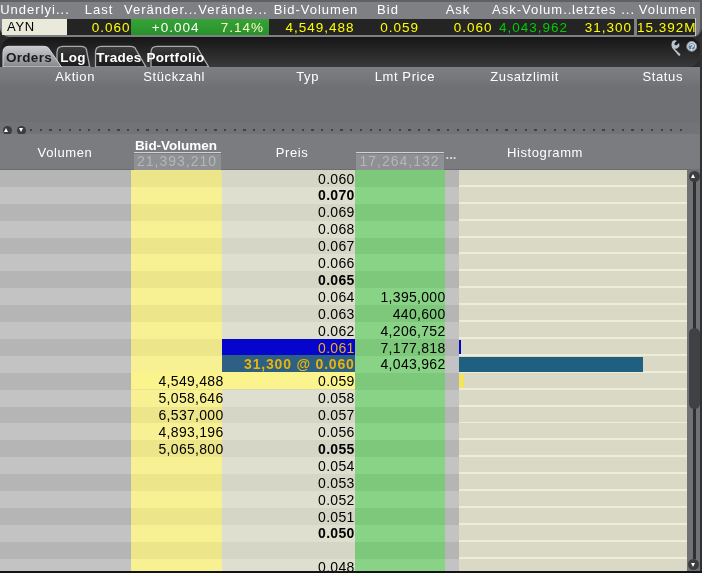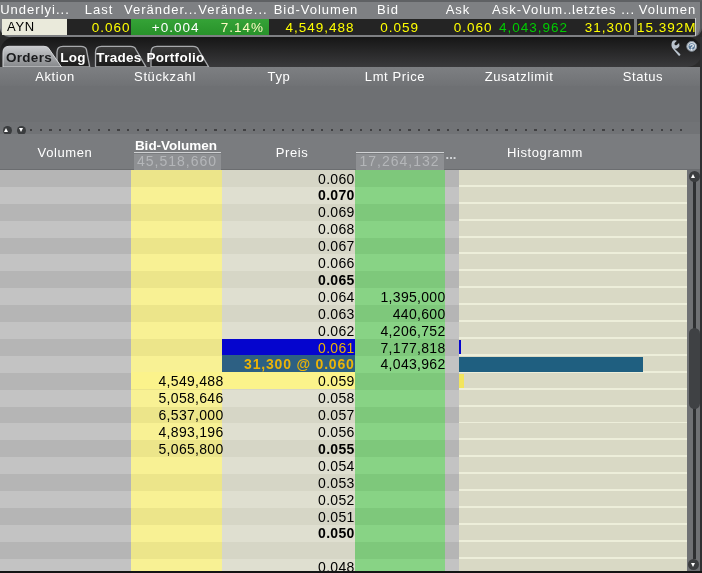--- a/index.html
+++ b/index.html
@@ -10,21 +10,21 @@
 .th { position:absolute; top:1px; height:14px; line-height:14px; color:#fff;
   font-size:13px; letter-spacing:1px; text-align:center; white-space:nowrap; }
 .tv { position:absolute; top:18px; height:16px; line-height:16px; font-size:13.5px;
   letter-spacing:1px; text-align:right; white-space:nowrap; }
 .y { color:#ffff00; }
 #tabbar { position:absolute; left:0; top:37px; width:702px; height:30px;
   background:linear-gradient(#161616,#3a3a3c);border-radius:15px; }
 #panel { position:absolute; left:0; top:66.5px; width:702px; height:506.5px;
   background:#6e7073; }
 .oh { position:absolute; top:69px; height:15px; line-height:15px; color:#fff;
-  font-size:13px; letter-spacing:0.6px; text-align:center; white-space:nowrap; }
+  font-size:13px; letter-spacing:0.6px; text-align:right; white-space:nowrap; }
 .pr { position:absolute; left:222px; width:132.6px; height:16.9px; line-height:19.2px;
   text-align:right; font-size:14px; letter-spacing:0.3px; color:#000; }
 .pr.w { color:#eab308; }
 .b { font-weight:bold; }
 .av { position:absolute; left:354.5px; width:91px; height:16.9px; line-height:19.2px;
   text-align:right; font-size:14px; letter-spacing:0.3px; color:#000; }
 .bv { position:absolute; left:130.5px; width:93px; height:16.9px; line-height:19.2px;
   text-align:right; font-size:14px; letter-spacing:0.3px; color:#000; }
 .lh { position:absolute; color:#fff; font-size:13px; letter-spacing:0.6px;
   text-align:center; white-space:nowrap; height:15px; line-height:15px; top:145px; }
@@ -101,21 +101,21 @@
 <div class="cell" style="left:30px;top:129px;width:660px;height:2px;background:repeating-linear-gradient(90deg,#414143 0 2.2px,transparent 2.2px 9.7px)"></div>
 <div class="cell" style="left:2.5px;top:125.5px;width:9px;height:9px;border-radius:50%;background:#3a3c3e"></div>
 <div class="cell" style="left:4.2px;top:127.6px;width:0;height:0;border-left:2.8px solid transparent;border-right:2.8px solid transparent;border-bottom:4.4px solid #fff"></div>
 <div class="cell" style="left:16.8px;top:125.5px;width:9px;height:9px;border-radius:50%;background:#3a3c3e"></div>
 <div class="cell" style="left:18.5px;top:128.2px;width:0;height:0;border-left:2.8px solid transparent;border-right:2.8px solid transparent;border-top:4.4px solid #fff"></div>
 
 <div class="cell" style="left:0;top:134px;width:702px;height:35.5px;background:#7a7c7f;border-bottom:0.5px solid #6b6d70"></div>
 <div class="lh" style="left:0;width:130px">Volumen</div>
 <div class="lh b" style="left:131px;width:90px;top:138px;font-size:13.5px;letter-spacing:0">Bid-Volumen</div>
 <div class="cell" style="left:133.5px;top:152.2px;width:87px;height:1.3px;background:#d0d2d4"></div>
-<div class="cell" style="left:133.5px;top:154px;width:87px;height:15.5px;background:#8e9093;color:#b4b6b9;font-size:14px;letter-spacing:1px;text-align:center;line-height:15px">45,518,660</div>
+<div class="cell" style="left:133.5px;top:154px;width:87px;height:15.5px;background:#8e9093;color:#b4b6b9;font-size:14px;letter-spacing:1px;text-align:center;line-height:15px">21,393,210</div>
 <div class="lh" style="left:227px;width:130px">Preis</div>
 <div class="lh b" style="left:354px;width:90px;top:151px;font-size:10px;letter-spacing:0">Ask-Volumen</div>
 <div class="cell" style="left:355.5px;top:152.2px;width:88px;height:1.3px;background:#d0d2d4"></div>
 <div class="cell" style="left:355.5px;top:154px;width:88px;height:15.5px;background:#8e9093;color:#b4b6b9;font-size:14px;letter-spacing:1px;text-align:center;line-height:15px">17,264,132</div>
 <div class="cell" style="left:444px;top:147.5px;width:14px;color:#d4d6d9;font-size:13px;font-weight:bold;text-align:center;line-height:13px">...</div>
 <div class="lh" style="left:480px;width:130px">Histogramm</div>
 
 <div class="cell" style="left:0;top:169.5px;width:130.5px;height:401px;background:repeating-linear-gradient(180deg,#b5b5b5 0 16.9px,#c3c3c3 16.9px 33.8px)"></div>
 <div class="cell" style="left:130.5px;top:169.5px;width:91.5px;height:401px;background:repeating-linear-gradient(180deg,#ece58a 0 16.9px,#f8f194 16.9px 33.8px)"></div>
 <div class="cell" style="left:222px;top:169.5px;width:132.5px;height:401px;background:repeating-linear-gradient(180deg,#d6d6c6 0 16.9px,#dfdfd0 16.9px 33.8px)"></div>

